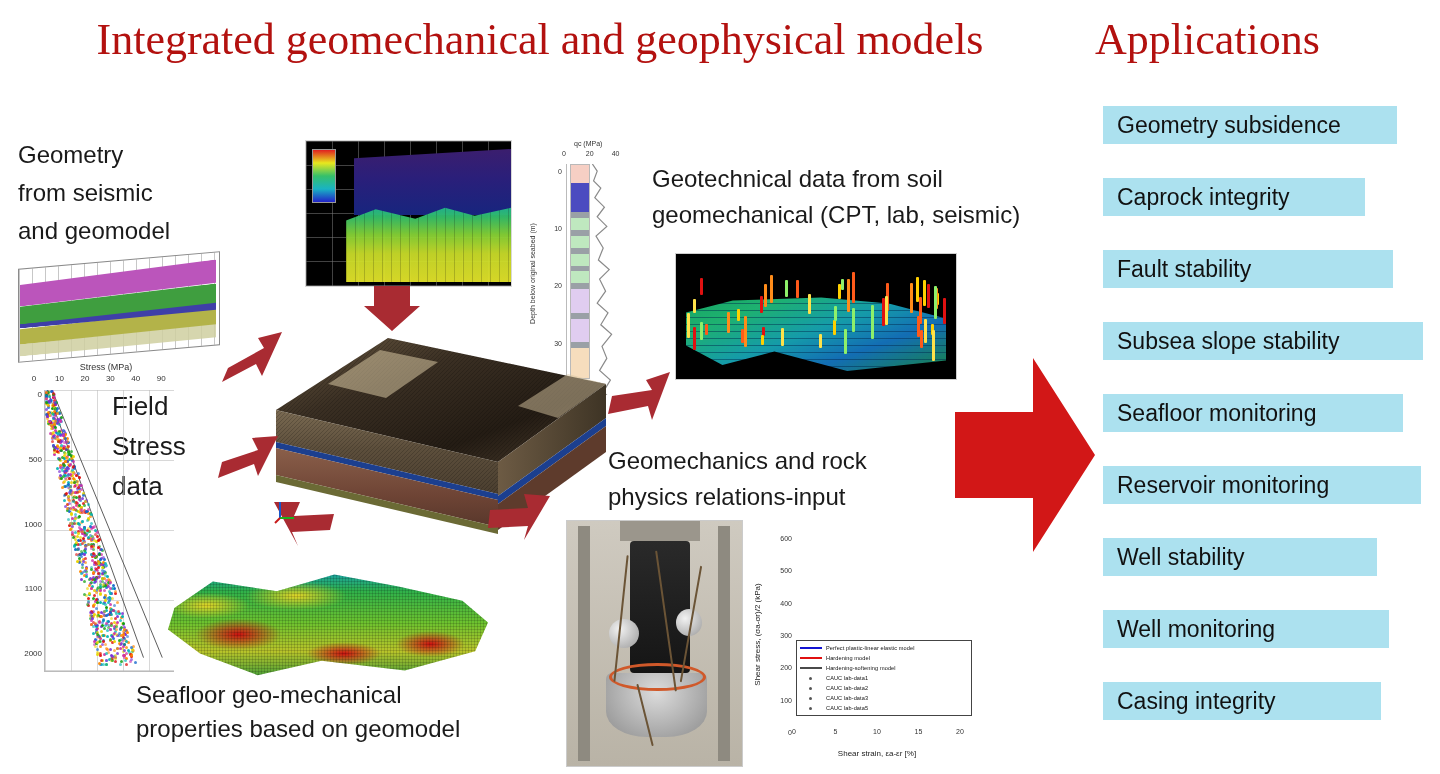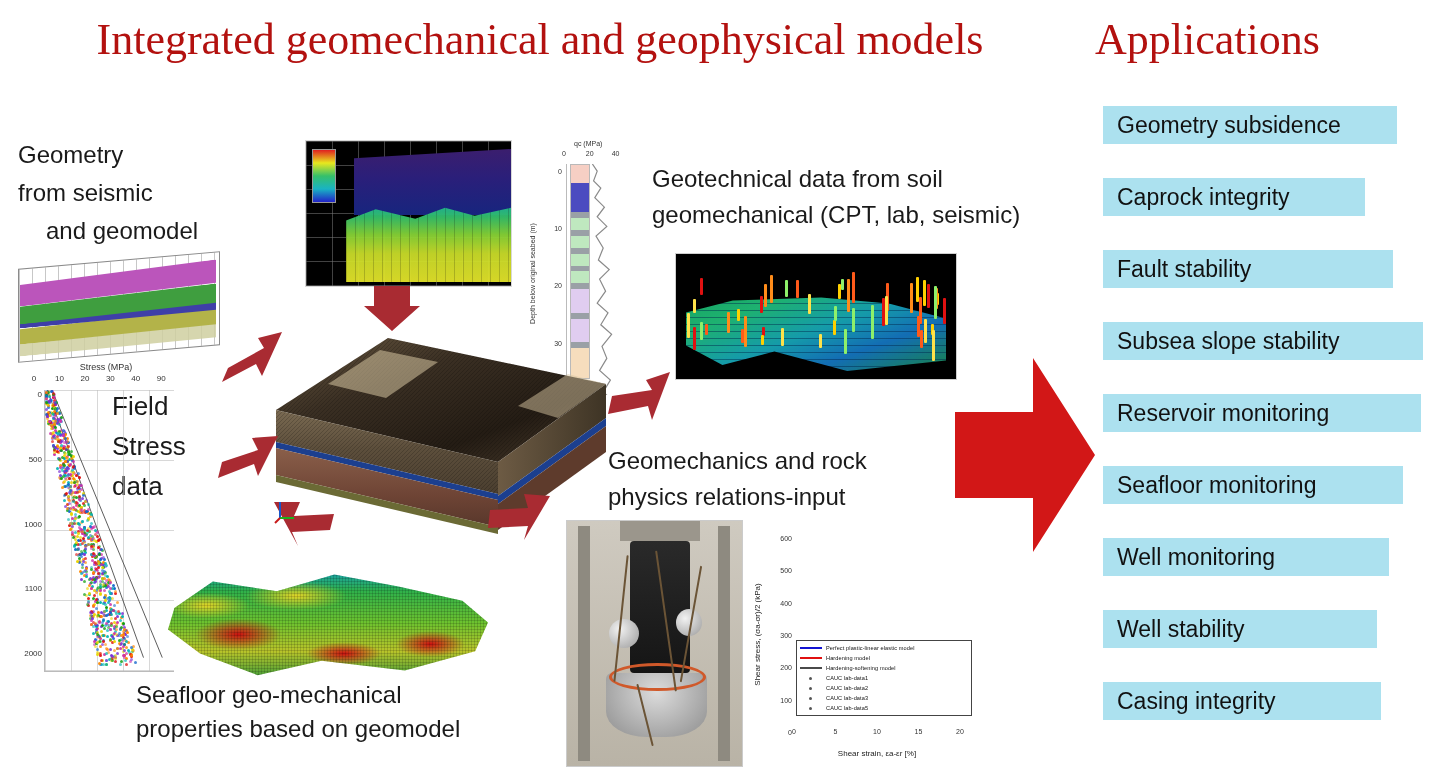--- a/index.html
+++ b/index.html
@@ -283,21 +283,21 @@
 </head>
 <body>
 
 <div id="page">
 
   <div class="title-main">Integrated geomechanical and geophysical models</div>
   <div class="title-apps">Applications</div>
 
   <div class="cap" style="left:18px; top:140px;">Geometry</div>
   <div class="cap" style="left:18px; top:178px;">from seismic</div>
-  <div class="cap" style="left:18px; top:216px;margin-left:28px;">and geomodel</div>
+  <div class="cap" style="left:18px; top:216px;">and geomodel</div>
 
   <div class="cap big" style="left:112px; top:390px;">Field</div>
   <div class="cap big" style="left:112px; top:430px;">Stress</div>
   <div class="cap big" style="left:112px; top:470px;">data</div>
 
   <div class="cap" style="left:136px; top:680px;">Seafloor geo-mechanical</div>
   <div class="cap" style="left:136px; top:714px;">properties based on geomodel</div>
 
   <div class="cap" style="left:652px; top:164px;">Geotechnical data from soil</div>
   <div class="cap" style="left:652px; top:200px;">geomechanical (CPT, lab, seismic)</div>
@@ -594,20 +594,20 @@
     <line x1="6" y1="20" x2="6" y2="4" stroke="#1a55c8" stroke-width="2"></line>
     <line x1="6" y1="20" x2="20" y2="20" stroke="#1bb01b" stroke-width="2"></line>
     <line x1="6" y1="20" x2="1" y2="25" stroke="#c81a1a" stroke-width="2"></line>
   </svg>
 
   <div class="apps">
     <div class="app-item w1">Geometry subsidence</div>
     <div class="app-item w2">Caprock integrity</div>
     <div class="app-item w3">Fault stability</div>
     <div class="app-item w4">Subsea slope stability</div>
+    <div class="app-item w5">Seafloor monitoring</div>
     <div class="app-item w6">Reservoir monitoring</div>
-    <div class="app-item w5">Seafloor monitoring</div>
+    <div class="app-item w8">Well stability</div>
     <div class="app-item w7">Well monitoring</div>
-    <div class="app-item w8">Well stability</div>
     <div class="app-item w9">Casing integrity</div>
   </div>
 
 </div>
 
 </body></html>

